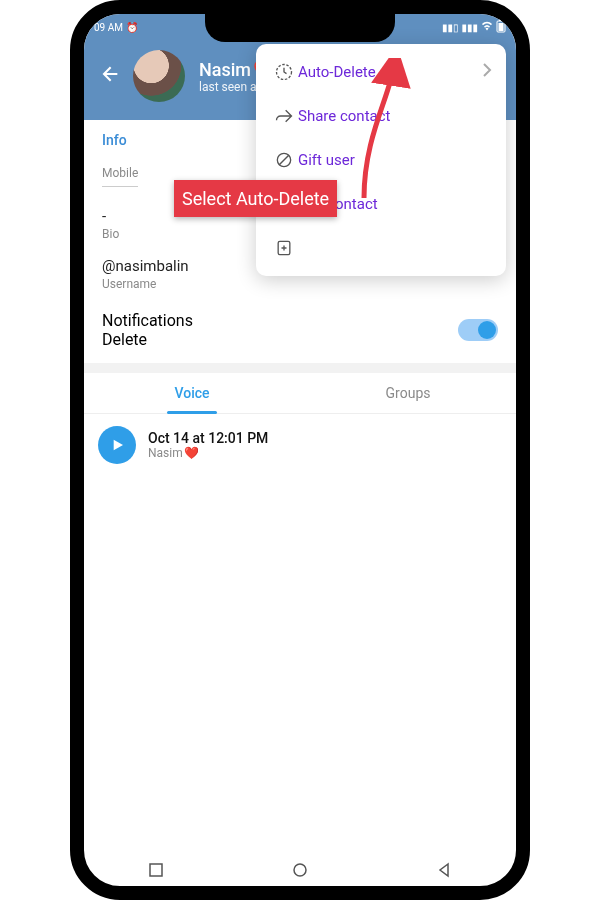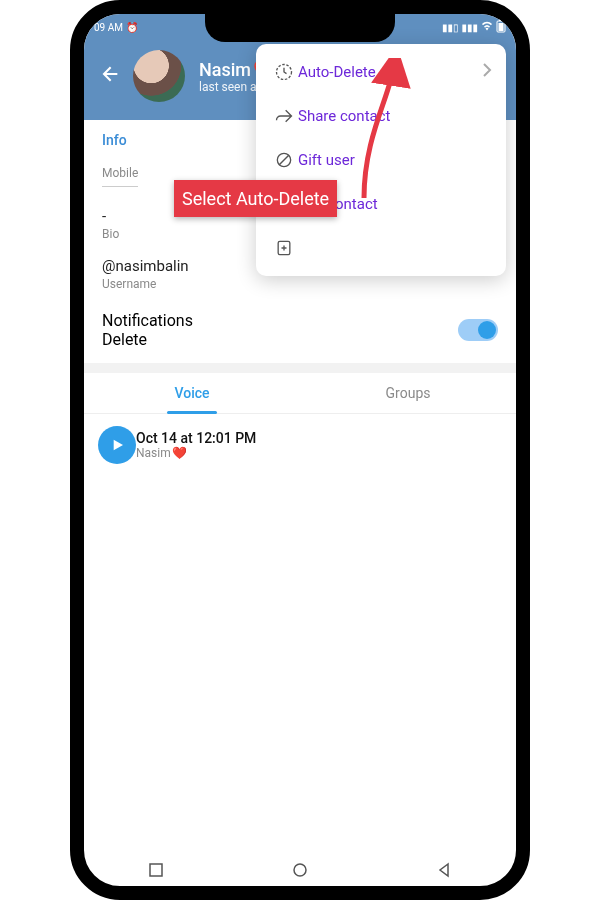--- a/index.html
+++ b/index.html
@@ -98,21 +98,21 @@
     display:flex; border-bottom:1px solid #eee;
   }
   .tab { flex:1; text-align:center; padding:12px 0; font-size:14px; color:#8a8a8a;}
   .tab.active { color:#2f9ee8; font-weight:500; position:relative;}
   .tab.active::after {
     content:""; position:absolute; bottom:-1px; left:50%; transform:translateX(-50%);
     width:50px; height:3px; background:#2f9ee8; border-radius:2px;
   }
 
   
-  .voice-item { display:flex; align-items:center; padding:12px 14px;}
+  .voice-item { display:flex; align-items:center; gap:12px; padding:12px 14px;}
   .play-btn {
     width:38px; height:38px; border-radius:50%; background:#2f9ee8;
     display:flex; align-items:center; justify-content:center;
   }
   .play-btn svg { fill:#fff; }
   .voice-meta .time { font-size:14px; color:#111; font-weight:500;}
   .voice-meta .from { font-size:12px; color:#8a8a8a; display:flex; align-items:center; gap:2px;}
 
   
   .menu {

